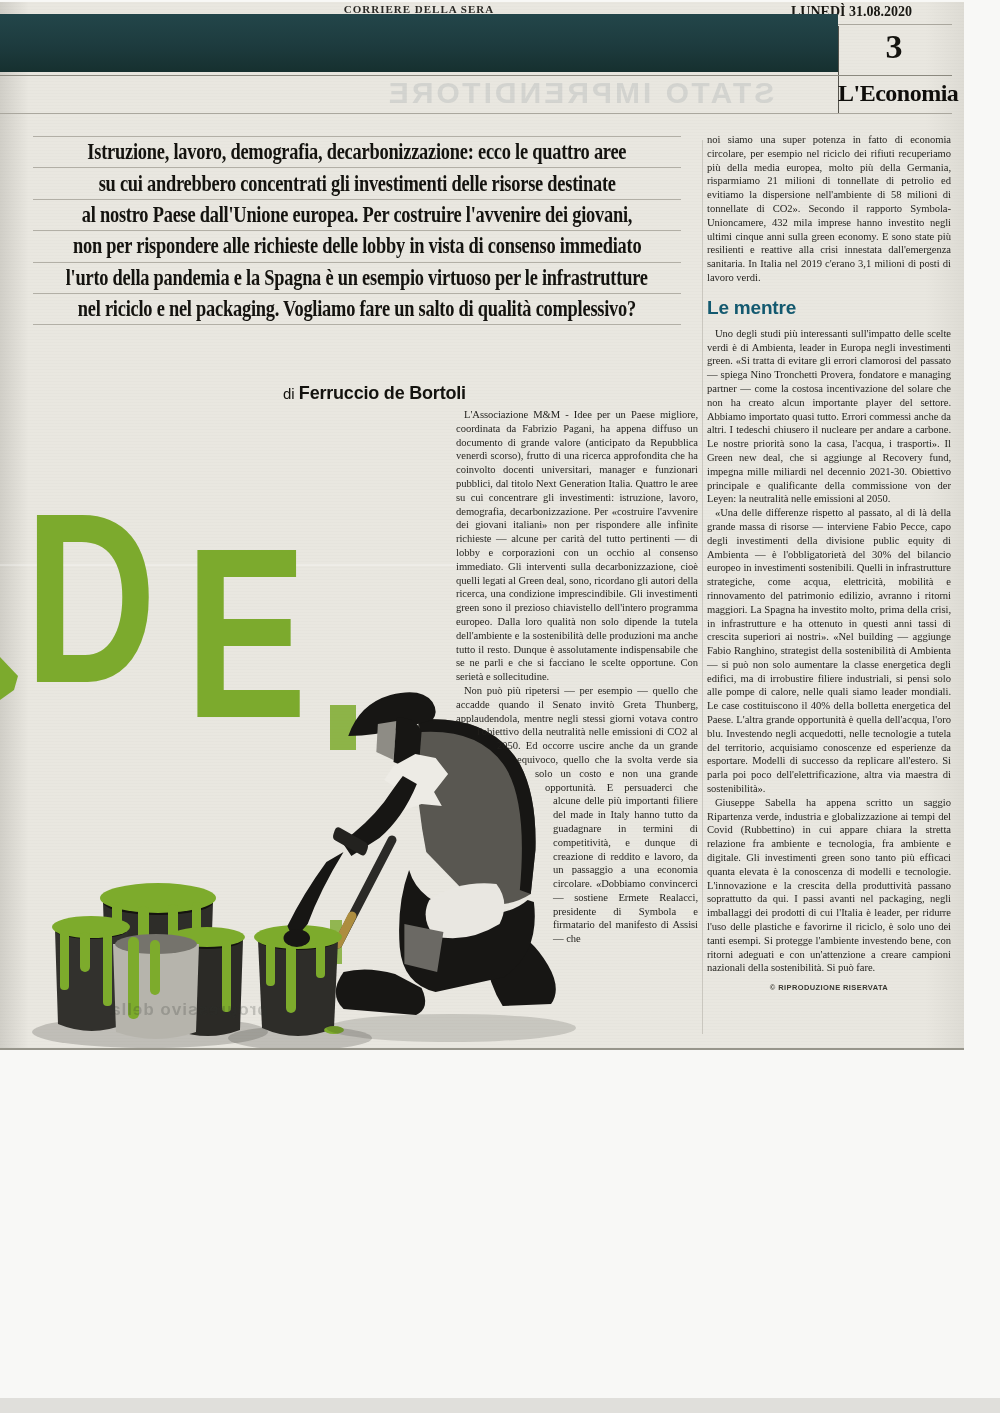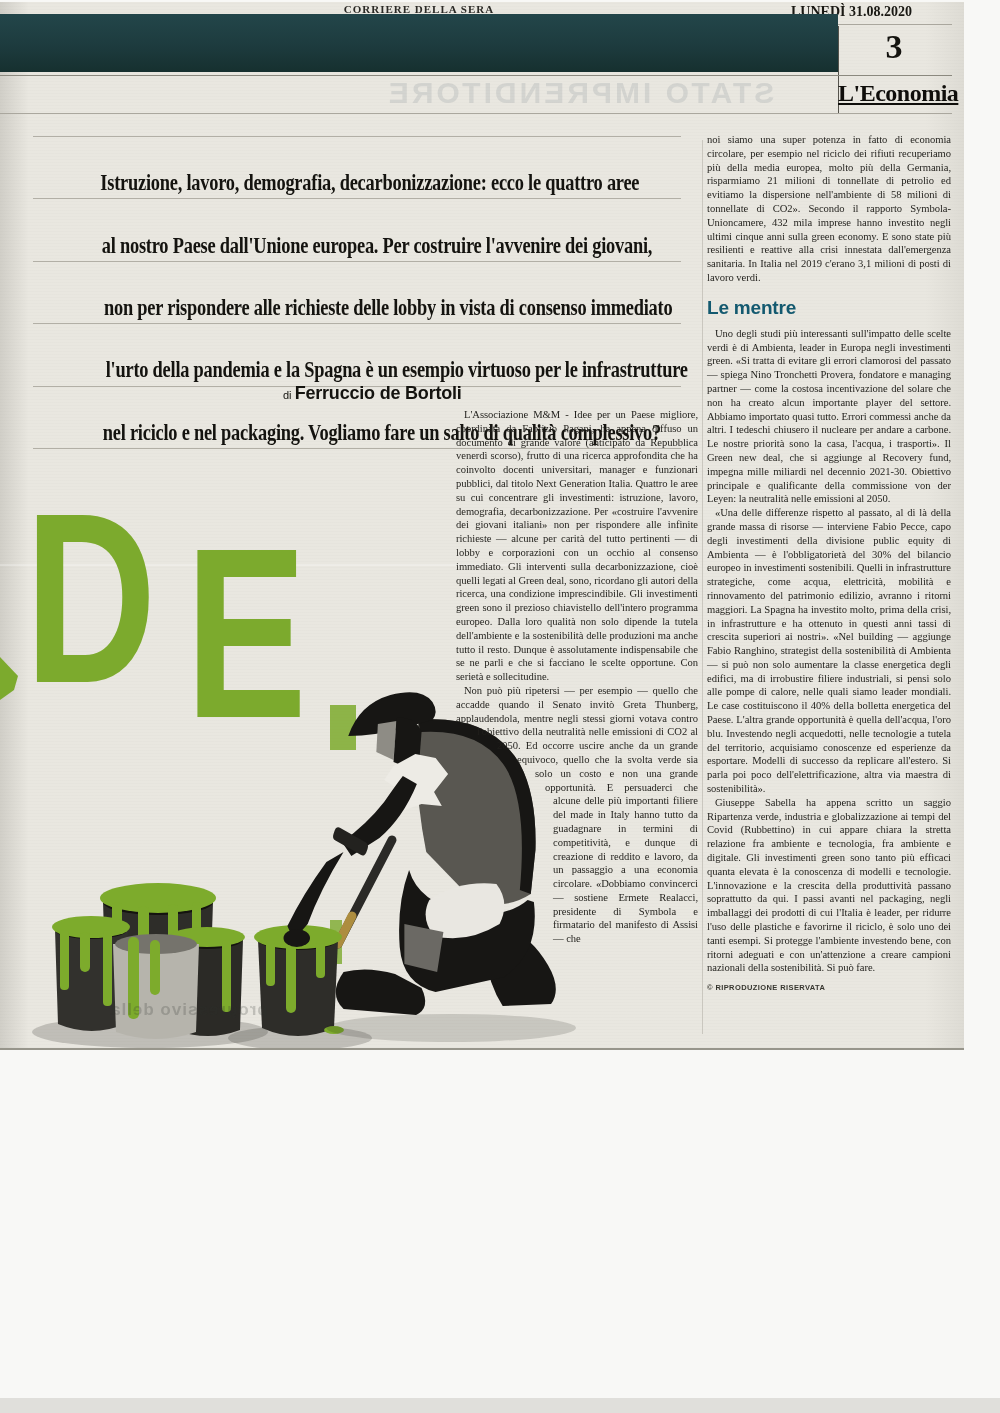--- a/index.html
+++ b/index.html
@@ -22,53 +22,53 @@
 
   
   .np-name{position:absolute;left:0;top:1px;width:838px;text-align:center;
     font:700 11px "Liberation Serif",serif;letter-spacing:1px;color:#2b2a26;}
   .np-date{position:absolute;right:52px;top:2px;font:700 14px "Liberation Serif",serif;color:#191813;}
   .teal-bar{position:absolute;left:0;top:12px;width:838px;height:58px;
     background:linear-gradient(180deg,#23464a 0,#1d3b3e 55%,#16302f 100%);}
   .pageno{position:absolute;left:838px;top:26px;width:112px;text-align:center;
     font:700 34px "Liberation Serif",serif;color:#14130f;}
   .economia{position:absolute;left:838px;top:78px;width:112px;text-align:center;
-    font:700 24px "Liberation Serif",serif;letter-spacing:-0.5px;color:#0f0e0b;text-decoration:underline;}
+    font:700 24px "Liberation Serif",serif;letter-spacing:-0.5px;color:#0f0e0b;}
 
   
   .ghost{position:absolute;transform:scaleX(-1);white-space:nowrap;pointer-events:none;}
   .ghost1{left:300px;top:74px;width:560px;text-align:center;
     font:700 30px "Liberation Sans",sans-serif;letter-spacing:3px;color:rgba(66,88,98,.13);}
   .ghost2{left:110px;top:998px;font:700 17px "Liberation Sans",sans-serif;
     letter-spacing:1px;color:rgba(45,52,45,.22);}
 
   
   #headline{position:absolute;left:33px;top:134px;width:648px;border-top:1px solid #b2afa6;}
-  .hl-row{height:30.4px;border-bottom:1px solid #b2afa6;display:flex;align-items:center;justify-content:flex-start;overflow:visible;margin-top:31px;}
+  .hl-row{height:30.4px;border-bottom:1px solid #b2afa6;display:flex;align-items:center;justify-content:center;overflow:visible;}
   .hl-row span{white-space:nowrap;transform:scaleX(0.8);transform-origin:center;
     font:700 23px "Liberation Serif",serif;letter-spacing:-0.3px;color:#14130f;}
 
   
   #byline{position:absolute;left:283px;top:381px;font-family:"Liberation Sans",sans-serif;color:#14130f;}
-  #byline .di{font-size:11px;font-weight:400;}
+  #byline .di{font-size:15px;font-weight:400;}
   #byline .auth{font-size:18px;font-weight:700;letter-spacing:-0.2px;}
 
   
   .bodytext{font:10.6px/13.8px "Liberation Serif",serif;color:#201f1b;text-align:justify;letter-spacing:-0.05px;}
   #col-left{position:absolute;left:455px;top:406px;width:243px;}
   #col-right{position:absolute;left:707px;top:131px;width:244px;}
   .bodytext p{margin:0;}
   .bodytext p.ind{text-indent:8px;}
   .wrapblock{float:left;clear:left;}
   .s1{width:1px;height:324px;} .s2{width:22px;height:14px;} .s3{width:42px;height:14px;}
   .s4{width:62px;height:14px;} .s5{width:80px;height:14px;} .s6{width:90px;height:14px;}
   .s7{width:98px;height:240px;}
   #subhead{font:700 19px "Liberation Sans",sans-serif;color:#13596f;margin:12px 0 8px 0;letter-spacing:-0.2px;}
   #col-divider{left:702px;top:138px;height:894px;opacity:.55;}
-  #copyright{margin-top:8px;text-align:left;font:700 7.5px "Liberation Sans",sans-serif;
+  #copyright{margin-top:8px;text-align:center;font:700 7.5px "Liberation Sans",sans-serif;
     letter-spacing:.4px;color:#37362f;}
 
   
   #illu{position:absolute;left:0;top:430px;width:700px;height:616px;pointer-events:none;}
 
   
   #bottom-strip{position:absolute;left:0;top:1398px;width:1000px;height:15px;background:#e0dfdb;}
   .crease{position:absolute;left:0;top:562px;width:700px;height:2px;background:rgba(255,255,255,.28);}
 </style>
 </head>
@@ -84,20 +84,23 @@
     <div class="rule-h" style="left:838px;top:22px;width:114px;"></div>
     <div class="rule-v" style="left:838px;top:24px;height:88px;background:#55534c;"></div>
     <div class="pageno">3</div>
     <div class="rule-h" style="left:0;top:73px;width:952px;background:#8b897f;"></div>
     <div class="economia">L'Economia</div>
     <div class="rule-h" style="left:0;top:111px;width:952px;"></div>
 
     <div id="headline">
       <div class="hl-row">
           <span>Istruzione, lavoro, demografia, decarbonizzazione: ecco le quattro aree</span>
+        </div>
+      <div class="hl-row">
+          <span>su cui andrebbero concentrati gli investimenti delle risorse destinate</span>
         </div>
       <div class="hl-row">
           <span>al nostro Paese dall'Unione europea. Per costruire l'avvenire dei giovani,</span>
         </div>
       <div class="hl-row">
           <span>non per rispondere alle richieste delle lobby in vista di consenso immediato</span>
         </div>
       <div class="hl-row">
           <span>l'urto della pandemia e la Spagna è un esempio virtuoso per le infrastrutture</span>
         </div>

